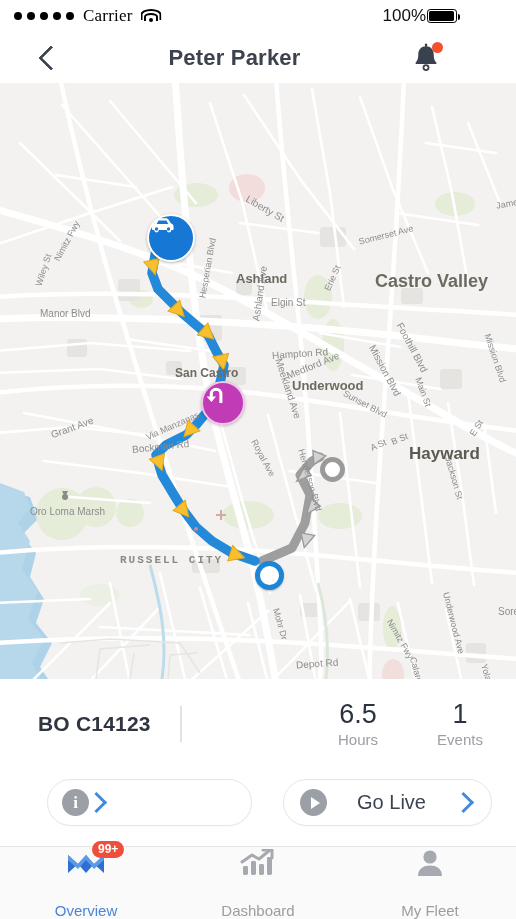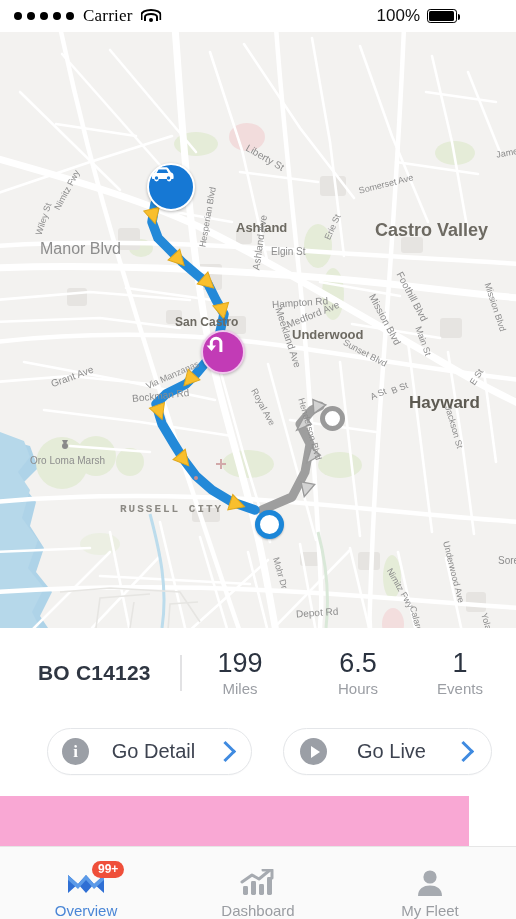--- a/index.html
+++ b/index.html
@@ -19,21 +19,21 @@
   .sb-left{position:absolute;left:14px;top:0;height:32px;display:flex;align-items:center;gap:9px;}
   .dots{display:flex;gap:5px;align-items:center;}
   .dots i{width:8px;height:8px;border-radius:50%;background:#000;display:block;}
   .carrier{font-family:"Liberation Serif", serif;font-size:17px;color:#000;letter-spacing:.2px;}
   .wifi{width:18px;height:14px;position:relative;display:inline-block;}
   .wifi span{position:absolute;left:50%;transform:translateX(-50%);border:2.1px solid #000;border-bottom:none;border-radius:50% 50% 0 0;}
   .wifi .w1{width:17px;height:9px;top:0px;}
   .wifi .w2{width:10px;height:5.5px;top:4px;}
   .wifi .w3{width:4px;height:4px;top:8.5px;border-radius:50%;border:none;background:#000;}
   .sb-center{position:absolute;left:0;right:0;text-align:center;font-size:17px;color:#111;top:6px;}
-  .sb-right{position:absolute;right:12px;top:0;height:32px;display:flex;align-items:center;gap:7px;}
+  .sb-right{position:absolute;right:12px;top:0;height:32px;display:flex;align-items:center;gap:1px;}
   .batt-pct{font-size:17px;color:#111;}
   .batt{width:30px;height:14px;border:1.8px solid #000;border-radius:3.2px;position:relative;box-sizing:border-box;}
   .batt::after{content:"";position:absolute;right:-4px;top:4px;width:2.4px;height:6px;background:#000;border-radius:0 2px 2px 0;}
   .batt i{position:absolute;left:1.3px;top:1.3px;bottom:1.3px;width:24.5px;background:#000;border-radius:1.6px;display:block;}
 
   
   .navbar{position:relative;height:51px;background:#fff;}
   .nav-back{position:absolute;left:30px;top:50%;transform:translateY(-50%);width:34px;height:34px;cursor:pointer;}
   .nav-back::before{
     content:"";position:absolute;left:12px;top:8px;width:15px;height:15px;
@@ -83,21 +83,21 @@
   .pill.detail{left:47px;width:175px;padding:0 14px;}
   .pill.live{left:283px;width:175px;padding:0 16px;}
   .circ{width:27px;height:27px;border-radius:50%;background:#9b9fa6;display:flex;align-items:center;justify-content:center;flex:0 0 auto;}
   .circ .ichar{color:#fff;font-size:17px;font-weight:bold;font-family:"Liberation Serif",serif;line-height:1;}
   .play{width:0;height:0;border-left:9px solid #fff;border-top:6px solid transparent;border-bottom:6px solid transparent;margin-left:3px;}
   .pill .txt{flex:1;text-align:center;font-size:20px;color:#3d4350;padding:0 4px;}
   .chev{width:12px;height:12px;border-right:3.2px solid #3f8ae0;border-top:3.2px solid #3f8ae0;transform:rotate(45deg);flex:0 0 auto;margin-right:4px;}
 
   
   .tabbar{position:absolute;left:0;bottom:0;width:516px;height:72px;background:#fafafa;border-top:1px solid #e6e6e6;display:flex;}
-  .tab{flex:1;position:relative;display:flex;flex-direction:column;align-items:center;justify-content:flex-end;cursor:pointer;}
+  .tab{flex:1;position:relative;display:flex;flex-direction:column;align-items:center;justify-content:space-between;cursor:pointer;}
   .tab .ti{height:30px;display:flex;align-items:flex-end;justify-content:center;position:relative;}
   .tab .tl{font-size:15px;margin-top:5px;color:#9a9da2;}
   .tab.active .tl{color:#4a86d6;}
   .badge{
     position:absolute;left:50%;margin-left:6px;top:-6px;background:#ef4f3a;color:#fff;
     font-size:12px;font-weight:bold;border-radius:11px;padding:2px 6px;line-height:1.05;z-index:4;
   }
 </style>
 </head>
 <body>
@@ -121,20 +121,33 @@
       </span>
     </div>
     <div class="sb-right">
       <span class="batt-pct">100%</span>
       <span class="batt">
           <i></i>
         </span>
     </div>
   </div>
 
+  <div class="navbar">
+    <div class="nav-back"></div>
+    <div class="nav-title">Peter Parker</div>
+    <div class="nav-bell">
+      <div class="bell-dot"></div>
+      <svg width="36" height="34" viewBox="0 0 36 34">
+        <path d="M17 5.2c-4.6 0-7.7 3.3-7.7 8.1 0 5.4-1.6 7.2-2.6 8.3-.5.5-.2 1.5.6 1.5h19.4c.8 0 1.1-1 .6-1.5-1-1.1-2.6-2.9-2.6-8.3 0-4.8-3.1-8.1-7.7-8.1z" fill="#39404e"></path>
+        <circle cx="17" cy="26.6" r="3.4" fill="#39404e"></circle>
+        <circle cx="17" cy="26.6" r="1.6" fill="#ffffff"></circle>
+        <rect x="15.9" y="2.4" width="2.3" height="3.6" rx="1.1" fill="#39404e"></rect>
+      </svg>
+    </div>
+  </div>
 
   <div class="map">
 
     <svg width="516" height="596" viewBox="0 0 516 596">
       <rect x="0" y="0" width="516" height="596" fill="#f3f2f0"></rect>
 
       <path d="M0 406 L30 414 L38 436 L22 452 L36 470 L30 494 L44 516 L36 540 L52 560 L40 584 L48 596 L0 596 Z" fill="#aed3e8"></path>
       <path d="M0 400 L24 409 L30 425 L18 440 L30 458 L22 486 L38 508 L28 536 L44 556 L32 580 L40 596 L0 596 Z" fill="#b6d8ea"></path>
 
       <g fill="#e5ecd8">
@@ -286,21 +299,21 @@
     </svg>
 
     <div class="maplabel city" style="left:375px;top:188px;font-size:18px;">Castro Valley</div>
     <div class="maplabel city" style="left:409px;top:361px;font-size:17px;color:#5d5a52;">Hayward</div>
     <div class="maplabel city" style="left:236px;top:188px;font-size:13px;">Ashland</div>
     <div class="maplabel city" style="left:292px;top:295px;font-size:13px;">Underwood</div>
     <div class="maplabel city" style="left:175px;top:283px;font-size:12px;">San Castro</div>
     <div class="maplabel cityLight" style="left:120px;top:471px;font-size:11px;">RUSSELL CITY</div>
     <div class="maplabel" style="left:30px;top:423px;font-size:10px;">Oro Loma Marsh</div>
 
-    <div class="maplabel" style="left:40px;top:208px;font-size:16px;text-align:center;">Manor Blvd</div>
+    <div class="maplabel" style="left:40px;top:225px;font-size:10px;text-align:center;">Manor Blvd</div>
     <div class="maplabel" style="left:50px;top:339px;font-size:10px;transform:rotate(-20deg);">Grant Ave</div>
     <div class="maplabel" style="left:27px;top:182px;font-size:9px;transform:rotate(-72deg);">Wiley St</div>
     <div class="maplabel" style="left:45px;top:153px;font-size:9px;transform:rotate(-62deg);">Nimitz Fwy</div>
     <div class="maplabel" style="left:177px;top:180px;font-size:9px;transform:rotate(-80deg);">Hesperian Blvd</div>
     <div class="maplabel" style="left:232px;top:205px;font-size:10px;transform:rotate(-82deg);">Ashland Ave</div>
     <div class="maplabel" style="left:271px;top:214px;font-size:10px;">Elgin St</div>
     <div class="maplabel" style="left:319px;top:190px;font-size:9px;transform:rotate(-66deg);">Erie St</div>
     <div class="maplabel" style="left:272px;top:265px;font-size:10px;transform:rotate(-4deg);">Hampton Rd</div>
     <div class="maplabel" style="left:285px;top:277px;font-size:10px;transform:rotate(-22deg);">Medford Ave</div>
     <div class="maplabel" style="left:257px;top:300px;font-size:10px;transform:rotate(72deg);">Meekland Ave</div>
@@ -345,40 +358,35 @@
     </div>
 
     <div class="marker m-end" style="left:255px;top:478px;"></div>
     <div class="marker m-gend" style="left:320px;top:374px;"></div>
   </div>
 
   <div class="stats">
     <div class="vehicle">BO C14123</div>
     <div class="divider"></div>
 
-    <div class="stat s1">
-      <div class="v">199</div>
-      <div class="l">Miles</div>
-    </div>
     <div class="stat s2">
       <div class="v">6.5</div>
       <div class="l">Hours</div>
     </div>
     <div class="stat s3">
       <div class="v">1</div>
       <div class="l">Events</div>
     </div>
   </div>
 
   <div class="actions">
     <div class="pill detail">
       <span class="circ">
           <span class="ichar">i</span>
         </span>
-      <span class="txt">Go Detail</span>
       <span class="chev"></span>
     </div>
     <div class="pill live">
       <span class="circ">
           <span class="play"></span>
         </span>
       <span class="txt">Go Live</span>
       <span class="chev"></span>
     </div>
   </div>

